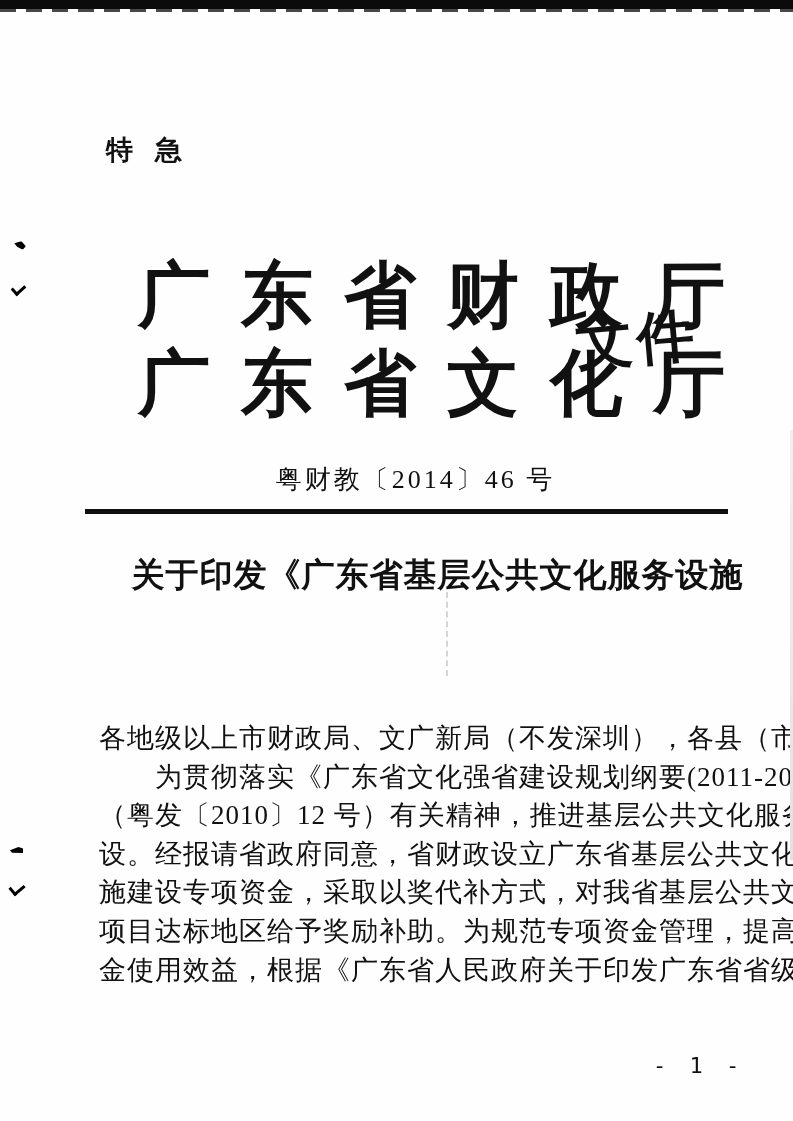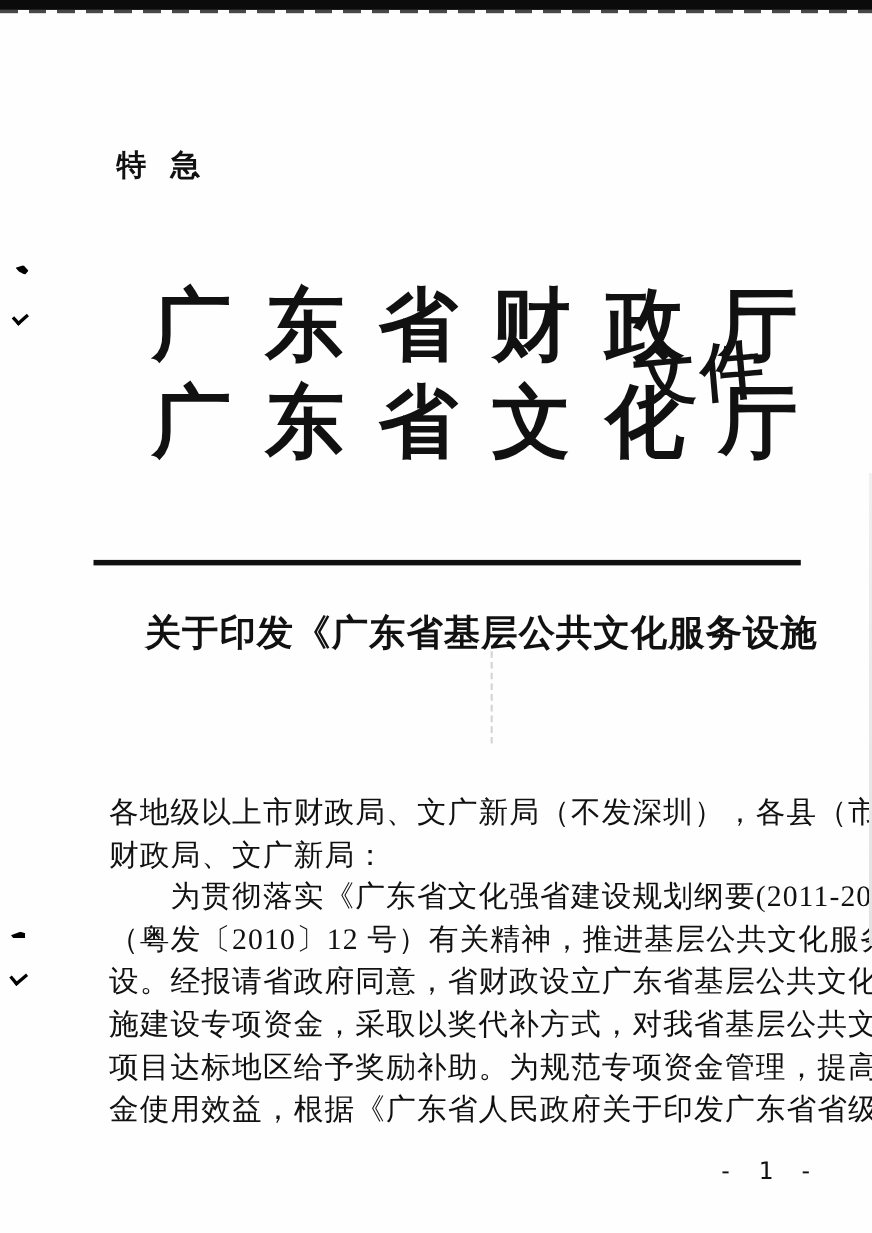--- a/index.html
+++ b/index.html
@@ -102,28 +102,28 @@
 
   <div class="urgent">特急</div>
 
   <div class="org-block">
     <div class="org-line">广东省财政厅</div>
     <div class="org-line">广东省文化厅</div>
   </div>
 
   <div class="doc-word">文件</div>
 
+  <div class="doc-number">粤财教〔2014〕46 号</div>
 
   <div class="rule"></div>
 
   <div class="notice-title-1">关于印发《广东省基层公共文化服务设施</div>
 
   <div class="body-text">
     <div class="body-line">各地级以上市财政局、文广新局（不发深圳），各县（市、区）</div>
-    <div class="body-line">财政局、文广新局：</div>
     <div class="body-line">　　为贯彻落实《广东省文化强省建设规划纲要(2011-2020 年)》</div>
     <div class="body-line">（粤发〔2010〕12 号）有关精神，推进基层公共文化服务设施建</div>
     <div class="body-line">设。经报请省政府同意，省财政设立广东省基层公共文化服务设</div>
     <div class="body-line">施建设专项资金，采取以奖代补方式，对我省基层公共文化设施</div>
     <div class="body-line">项目达标地区给予奖励补助。为规范专项资金管理，提高财政资</div>
     <div class="body-line">金使用效益，根据《广东省人民政府关于印发广东省省级财政专</div>
   </div>
 
   <div class="page-num">- 1 -</div>
 

